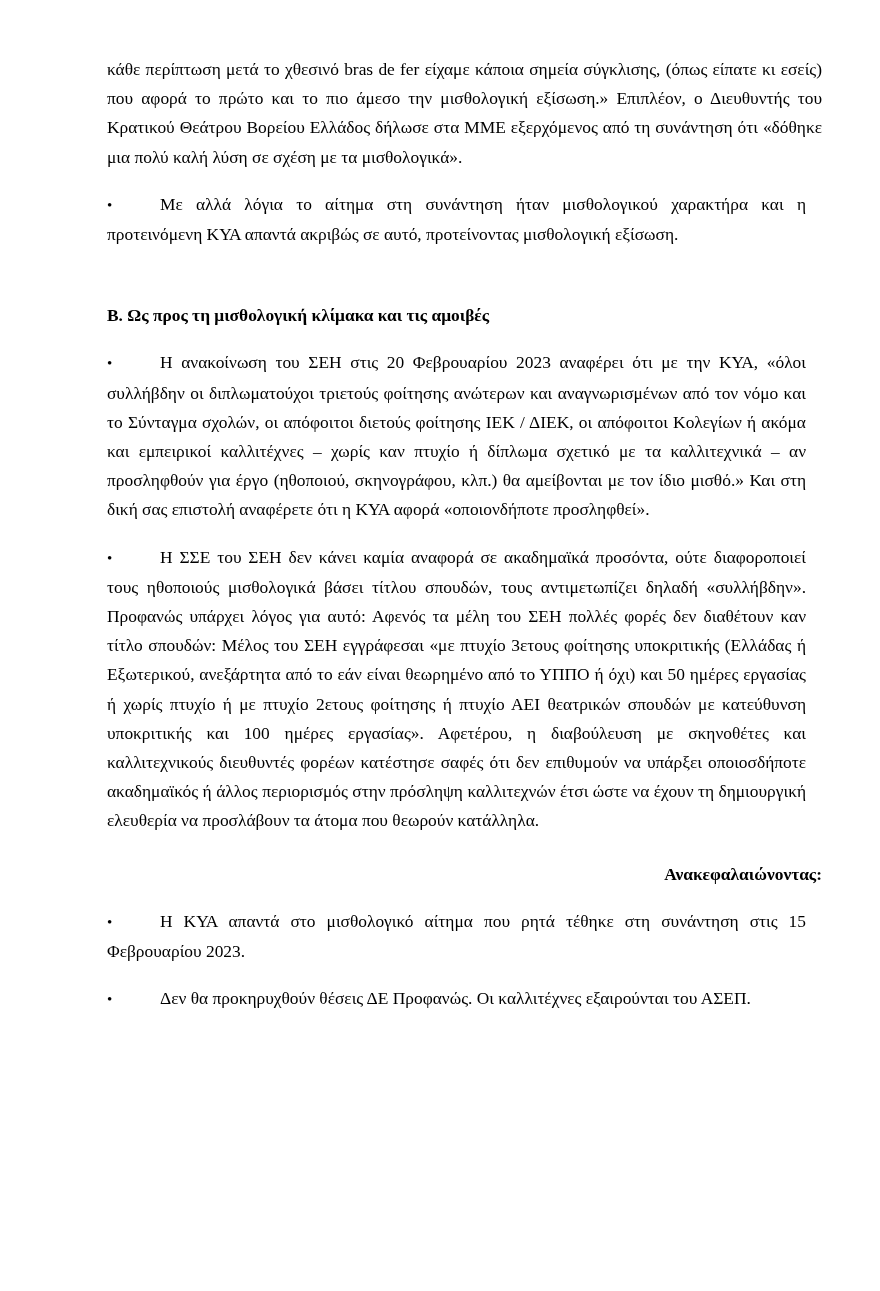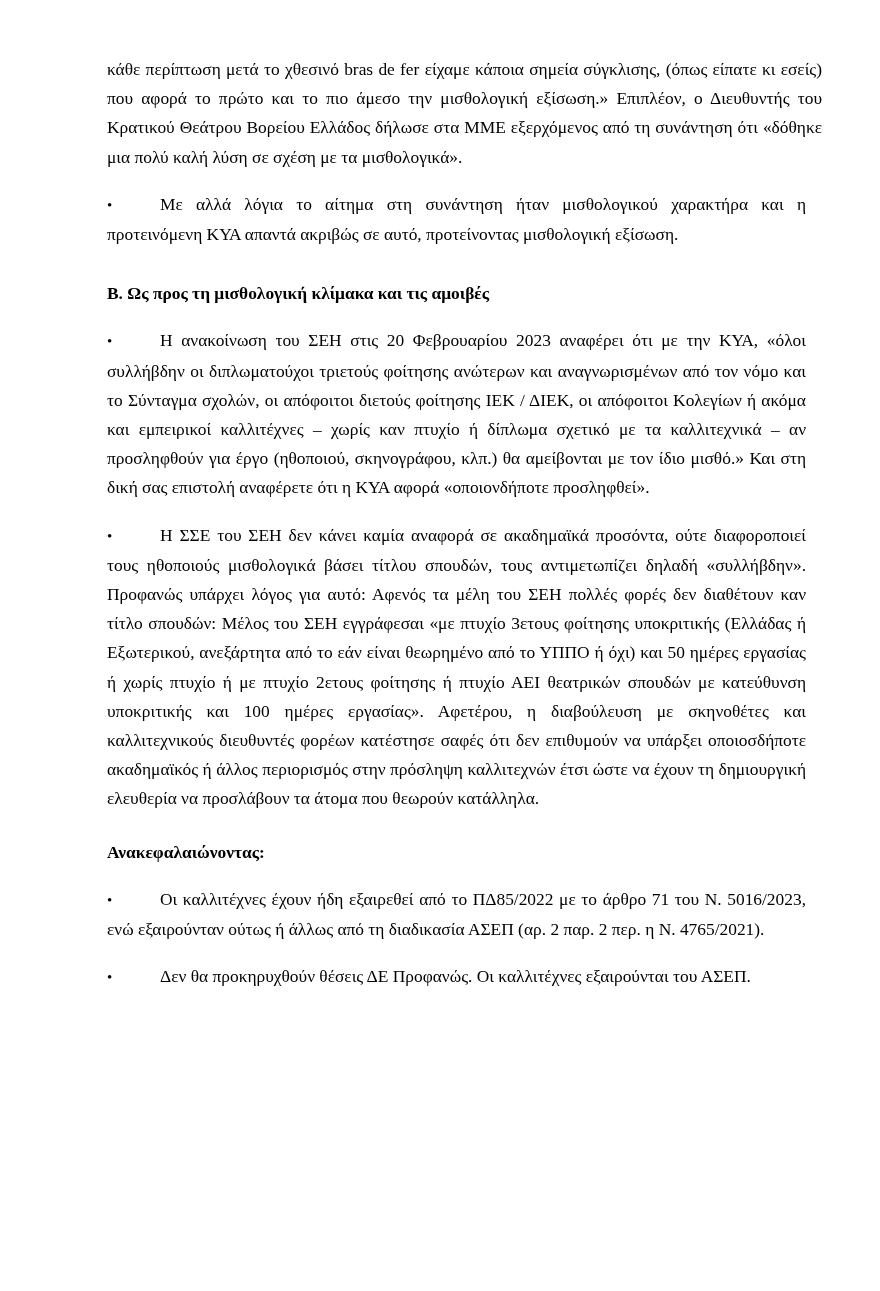--- a/index.html
+++ b/index.html
@@ -55,28 +55,29 @@
     vertical-align: baseline;
   }
   .bullet-glyph .dot {
     display: inline-block;
     width: 11px;
     font-size: 15px;
   }
 
   
   .heading {
-    margin: 30px 0 0 0;
+    margin: 52px 0 0 0;
     font-size: 17.4px;
     line-height: 29.2px;
     font-weight: bold;
     text-align: left;
   }
   .heading.tight {
     margin-top: 24px;
+    text-align: right;
   }
 </style>
 </head>
 <body>
 
 <div class="page">
   <div class="doc-body">
 
     <p class="para">κάθε περίπτωση μετά το χθεσινό bras de fer είχαμε κάποια σημεία σύγκλισης, (όπως είπατε κι εσείς) που αφορά το πρώτο και το πιο άμεσο την μισθολογική εξίσωση.» Επιπλέον, ο Διευθυντής του Κρατικού Θεάτρου Βορείου Ελλάδος δήλωσε στα ΜΜΕ εξερχόμενος από τη συνάντηση ότι «δόθηκε μια πολύ καλή λύση σε σχέση με τα μισθολογικά».</p>
 
@@ -84,20 +85,20 @@
 
     <p class="heading">Β. Ως προς τη μισθολογική κλίμακα και τις αμοιβές</p>
 
     <p class="bullet-para"><span class="bullet-glyph"><span class="dot">•</span></span><span>Η ανακοίνωση του ΣΕΗ στις 20 Φεβρουαρίου 2023 αναφέρει ότι με την ΚΥΑ, «όλοι συλλήβδην οι διπλωματούχοι τριετούς φοίτησης ανώτερων και αναγνωρισμένων από τον νόμο και το Σύνταγμα σχολών, οι απόφοιτοι διετούς φοίτησης ΙΕΚ / ΔΙΕΚ, οι απόφοιτοι Κολεγίων ή ακόμα και εμπειρικοί καλλιτέχνες – χωρίς καν πτυχίο ή δίπλωμα σχετικό με τα καλλιτεχνικά – αν προσληφθούν για έργο (ηθοποιού, σκηνογράφου, κλπ.) θα αμείβονται με τον ίδιο μισθό.» Και στη δική σας επιστολή αναφέρετε ότι η ΚΥΑ αφορά «οποιονδήποτε προσληφθεί».</span></p>
 
 
     <p class="bullet-para"><span class="bullet-glyph"><span class="dot">•</span></span><span>Η ΣΣΕ του ΣΕΗ δεν κάνει καμία αναφορά σε ακαδημαϊκά προσόντα, ούτε διαφοροποιεί τους ηθοποιούς μισθολογικά βάσει τίτλου σπουδών, τους αντιμετωπίζει δηλαδή «συλλήβδην». Προφανώς υπάρχει λόγος για αυτό: Αφενός τα μέλη του ΣΕΗ πολλές φορές δεν διαθέτουν καν τίτλο σπουδών: Μέλος του ΣΕΗ εγγράφεσαι «με πτυχίο 3ετους φοίτησης υποκριτικής (Ελλάδας ή Εξωτερικού, ανεξάρτητα από το εάν είναι θεωρημένο από το ΥΠΠΟ ή όχι) και 50 ημέρες εργασίας ή χωρίς πτυχίο ή με πτυχίο 2ετους φοίτησης ή πτυχίο ΑΕΙ θεατρικών σπουδών με κατεύθυνση υποκριτικής και 100 ημέρες εργασίας». Αφετέρου, η διαβούλευση με σκηνοθέτες και καλλιτεχνικούς διευθυντές φορέων κατέστησε σαφές ότι δεν επιθυμούν να υπάρξει οποιοσδήποτε ακαδημαϊκός ή άλλος περιορισμός στην πρόσληψη καλλιτεχνών έτσι ώστε να έχουν τη δημιουργική ελευθερία να προσλάβουν τα άτομα που θεωρούν κατάλληλα.</span></p>
 
     <p class="heading tight">Ανακεφαλαιώνοντας:</p>
 
+    <p class="bullet-para"><span class="bullet-glyph"><span class="dot">•</span></span><span>Η ΚΥΑ απαντά στο μισθολογικό αίτημα που ρητά τέθηκε στη συνάντηση στις 15 Φεβρουαρίου 2023.</span></p>
 
-    <p class="bullet-para"><span class="bullet-glyph"><span class="dot">•</span></span><span>Οι καλλιτέχνες έχουν ήδη εξαιρεθεί από το ΠΔ85/2022 με το άρθρο 71 του Ν. 5016/2023, ενώ εξαιρούνταν ούτως ή άλλως από τη διαδικασία ΑΣΕΠ (αρ. 2 παρ. 2 περ. η Ν. 4765/2021).</span></p>
 
     <p class="bullet-para"><span class="bullet-glyph"><span class="dot">•</span></span><span>Δεν θα προκηρυχθούν θέσεις ΔΕ Προφανώς. Οι καλλιτέχνες εξαιρούνται του ΑΣΕΠ.</span></p>
 
 
   </div>
 </div>
 
 </body></html>

